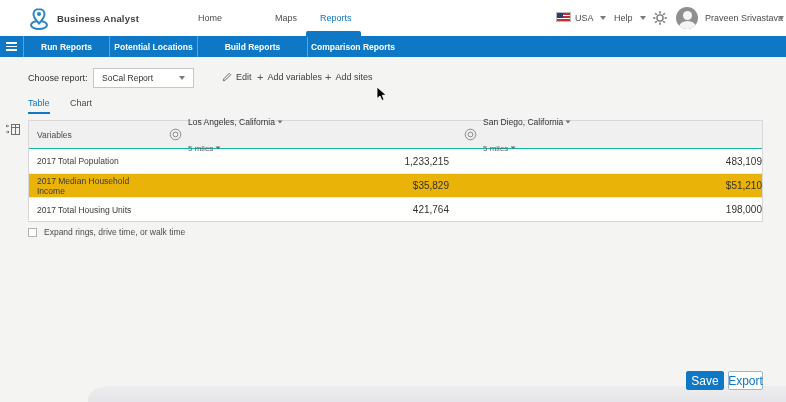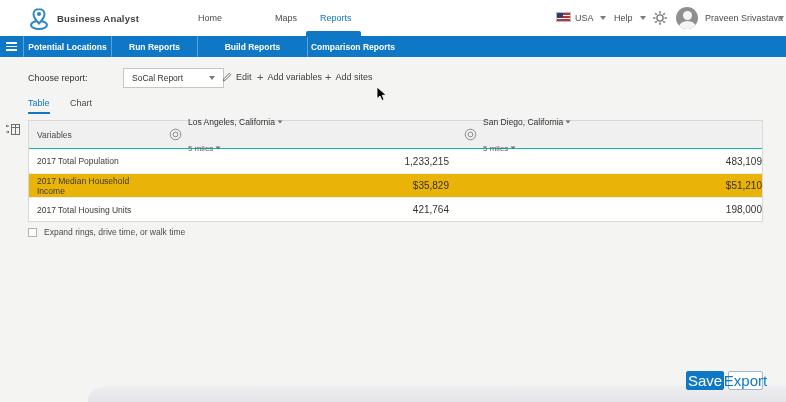--- a/index.html
+++ b/index.html
@@ -24,21 +24,21 @@
   
   .subnav { position:absolute; left:0; top:36px; width:786px; height:21px; background:#0e77c6; display:flex; align-items:stretch; }
   .subnav-notch { position:absolute; left:306px; top:-5px; width:55px; height:6px; background:#0e77c6; border-radius:2px 2px 0 0; }
   .subnav-cell { display:flex; align-items:center; justify-content:center; color:#ffffff; font-size:8.5px; font-weight:bold; border-right:1px solid rgba(255,255,255,.32); cursor:pointer; }
   .subnav-cell:last-child { border-right:none; }
   .hamburger { width:24px; display:flex; flex-direction:column; gap:2px; align-items:center; justify-content:center; border-right:1px solid rgba(255,255,255,.32); cursor:pointer; }
   .hamburger i { display:block; width:11px; height:1.5px; background:#fff; }
 
   
   .choose-label { position:absolute; left:28px; top:73px; font-size:9px; color:#323232; }
-  .report-select { position:absolute; left:93px; top:68px; width:101px; height:20px; background:#fff; border:1px solid #c6c6c6; font-size:8.5px; color:#323232; display:flex; align-items:center; padding:0 8px; cursor:pointer;margin-left:30px; }
+  .report-select { position:absolute; left:93px; top:68px; width:101px; height:20px; background:#fff; border:1px solid #c6c6c6; font-size:8.5px; color:#323232; display:flex; align-items:center; padding:0 8px; cursor:pointer; }
   .report-select .caret { position:absolute; right:8px; }
   .tool-btn { position:absolute; top:72px; font-size:9px; color:#404040; cursor:pointer; display:flex; align-items:center; gap:4px; }
   .plus { font-size:11px; color:#555; font-weight:400; line-height:9px; }
 
   
   .tab { position:absolute; top:98px; font-size:9px; color:#4a4a4a; padding-bottom:4px; cursor:pointer; }
   .tab.active { color:#0e77c6; border-bottom:2px solid #0e77c6; }
 
   
   .transpose-icon { position:absolute; left:5px; top:122px; cursor:pointer; }
@@ -59,21 +59,21 @@
   .cell-val { font-size:10px; color:#323232;text-align:right; }
   .col2.cell-val { padding-left:8px; } .col3.cell-val { padding-left:14px; }
 
   
   .expand-row { position:absolute; left:28px; top:227px; display:flex; align-items:center; gap:7px; }
   .checkbox { width:9px; height:9px; border:1px solid #b3b3b3; background:#fff; cursor:pointer; }
   .expand-label { font-size:8.5px; color:#4c4c4c; }
 
   
   .bottom-strip { position:absolute; left:88px; top:386px; width:698px; height:16px; background:linear-gradient(#eeeef1,#e5e5e9); border-top-left-radius:22px 13px; }
-  .btn { position:absolute; top:371px; height:19px; font-size:15px; display:flex; align-items:center; justify-content:center; border-radius:2px; cursor:pointer; }
+  .btn { position:absolute; top:371px; height:19px; font-size:12px; display:flex; align-items:center; justify-content:center; border-radius:2px; cursor:pointer; }
   .btn-save { left:686px; width:38px; background:#0e77c6; color:#fff; border:1px solid #0e77c6; }
   .btn-export { left:728px; width:35px; background:#fff; color:#0e77c6; border:1px solid #9db7cf; }
 
   .cursor { position:absolute; left:376px; top:86px; pointer-events:none; }
 </style>
 </head>
 <body>
 
 <div class="topbar">
   <svg class="brand-logo" viewBox="0 0 24 24">
@@ -112,22 +112,22 @@
   <span class="caret abs" style="left:778px; top:16px;"></span>
 </div>
 
 <div class="subnav">
   <div class="subnav-notch"></div>
   <div class="hamburger">
       <i></i>
       <i></i>
       <i></i>
     </div>
+  <div class="subnav-cell" style="width:86px;">Run Reports</div>
   <div class="subnav-cell" style="width:88px;">Potential Locations</div>
-  <div class="subnav-cell" style="width:86px;">Run Reports</div>
   <div class="subnav-cell" style="width:110px;">Build Reports</div>
   <div class="subnav-cell" style="width:90px;">Comparison Reports</div>
 </div>
 
 <span class="choose-label">Choose report:</span>
 <div class="report-select">
   <span>SoCal Report</span>
   <span class="caret"></span>
 </div>
 

